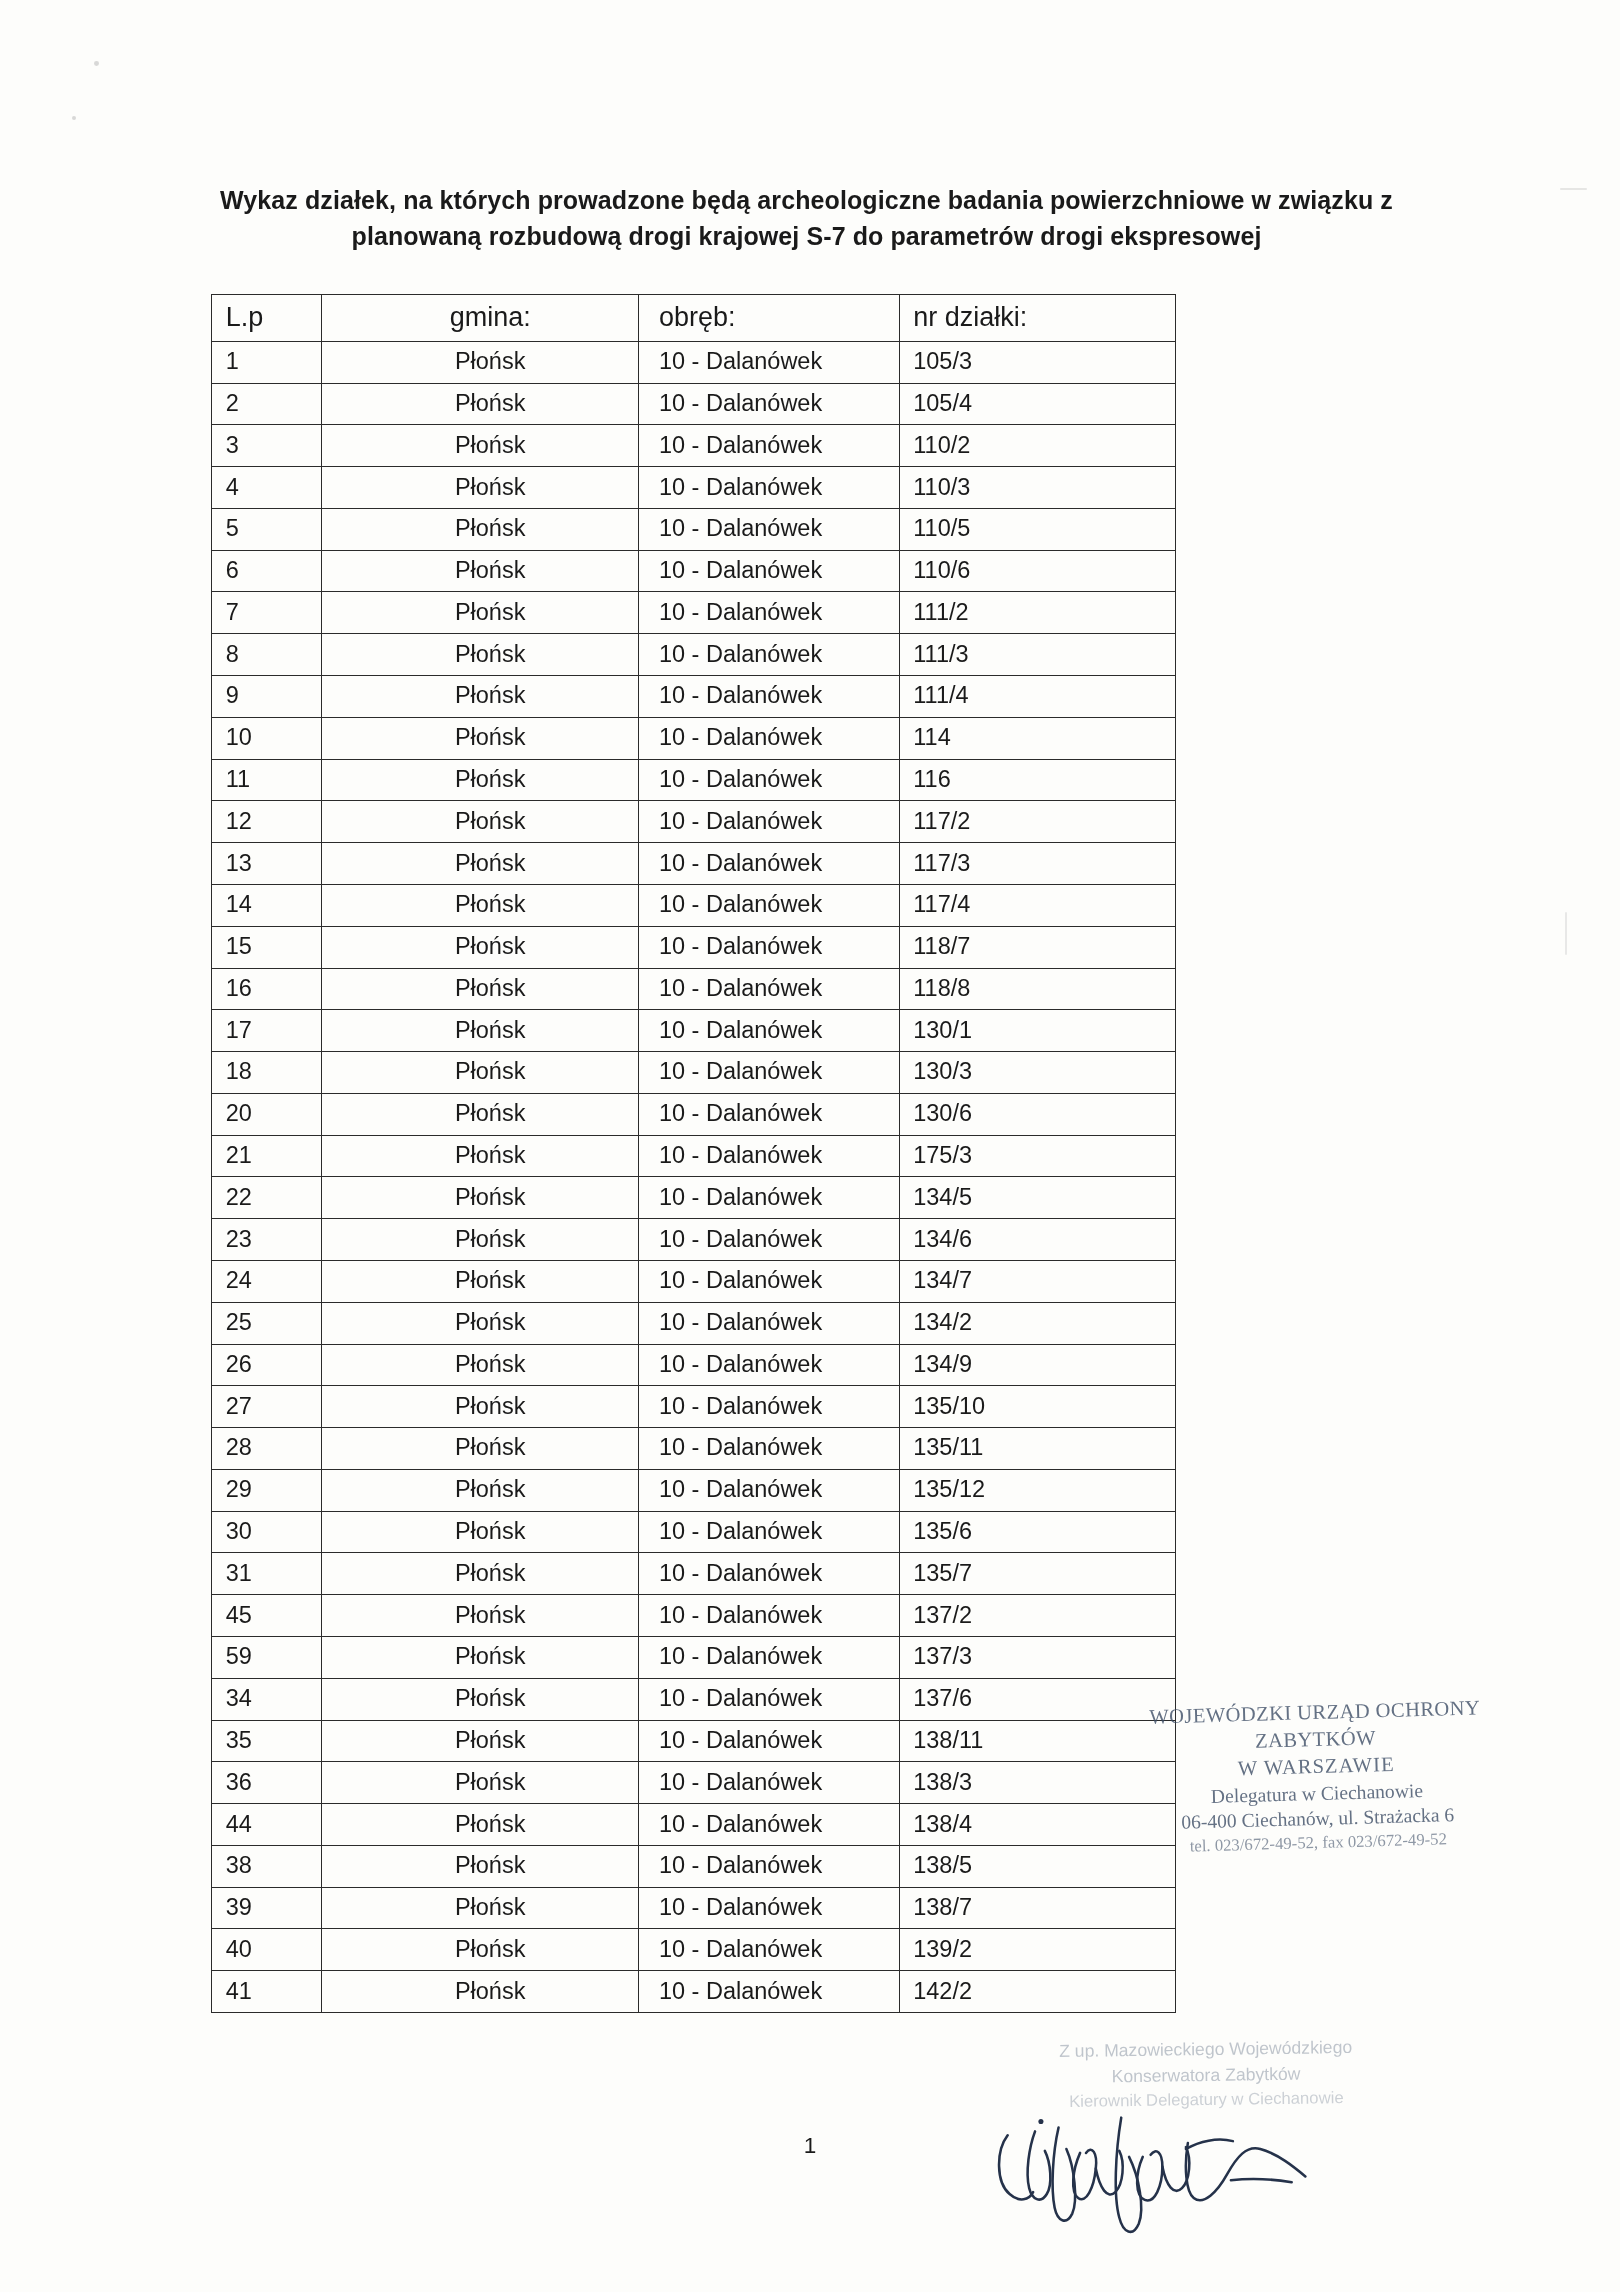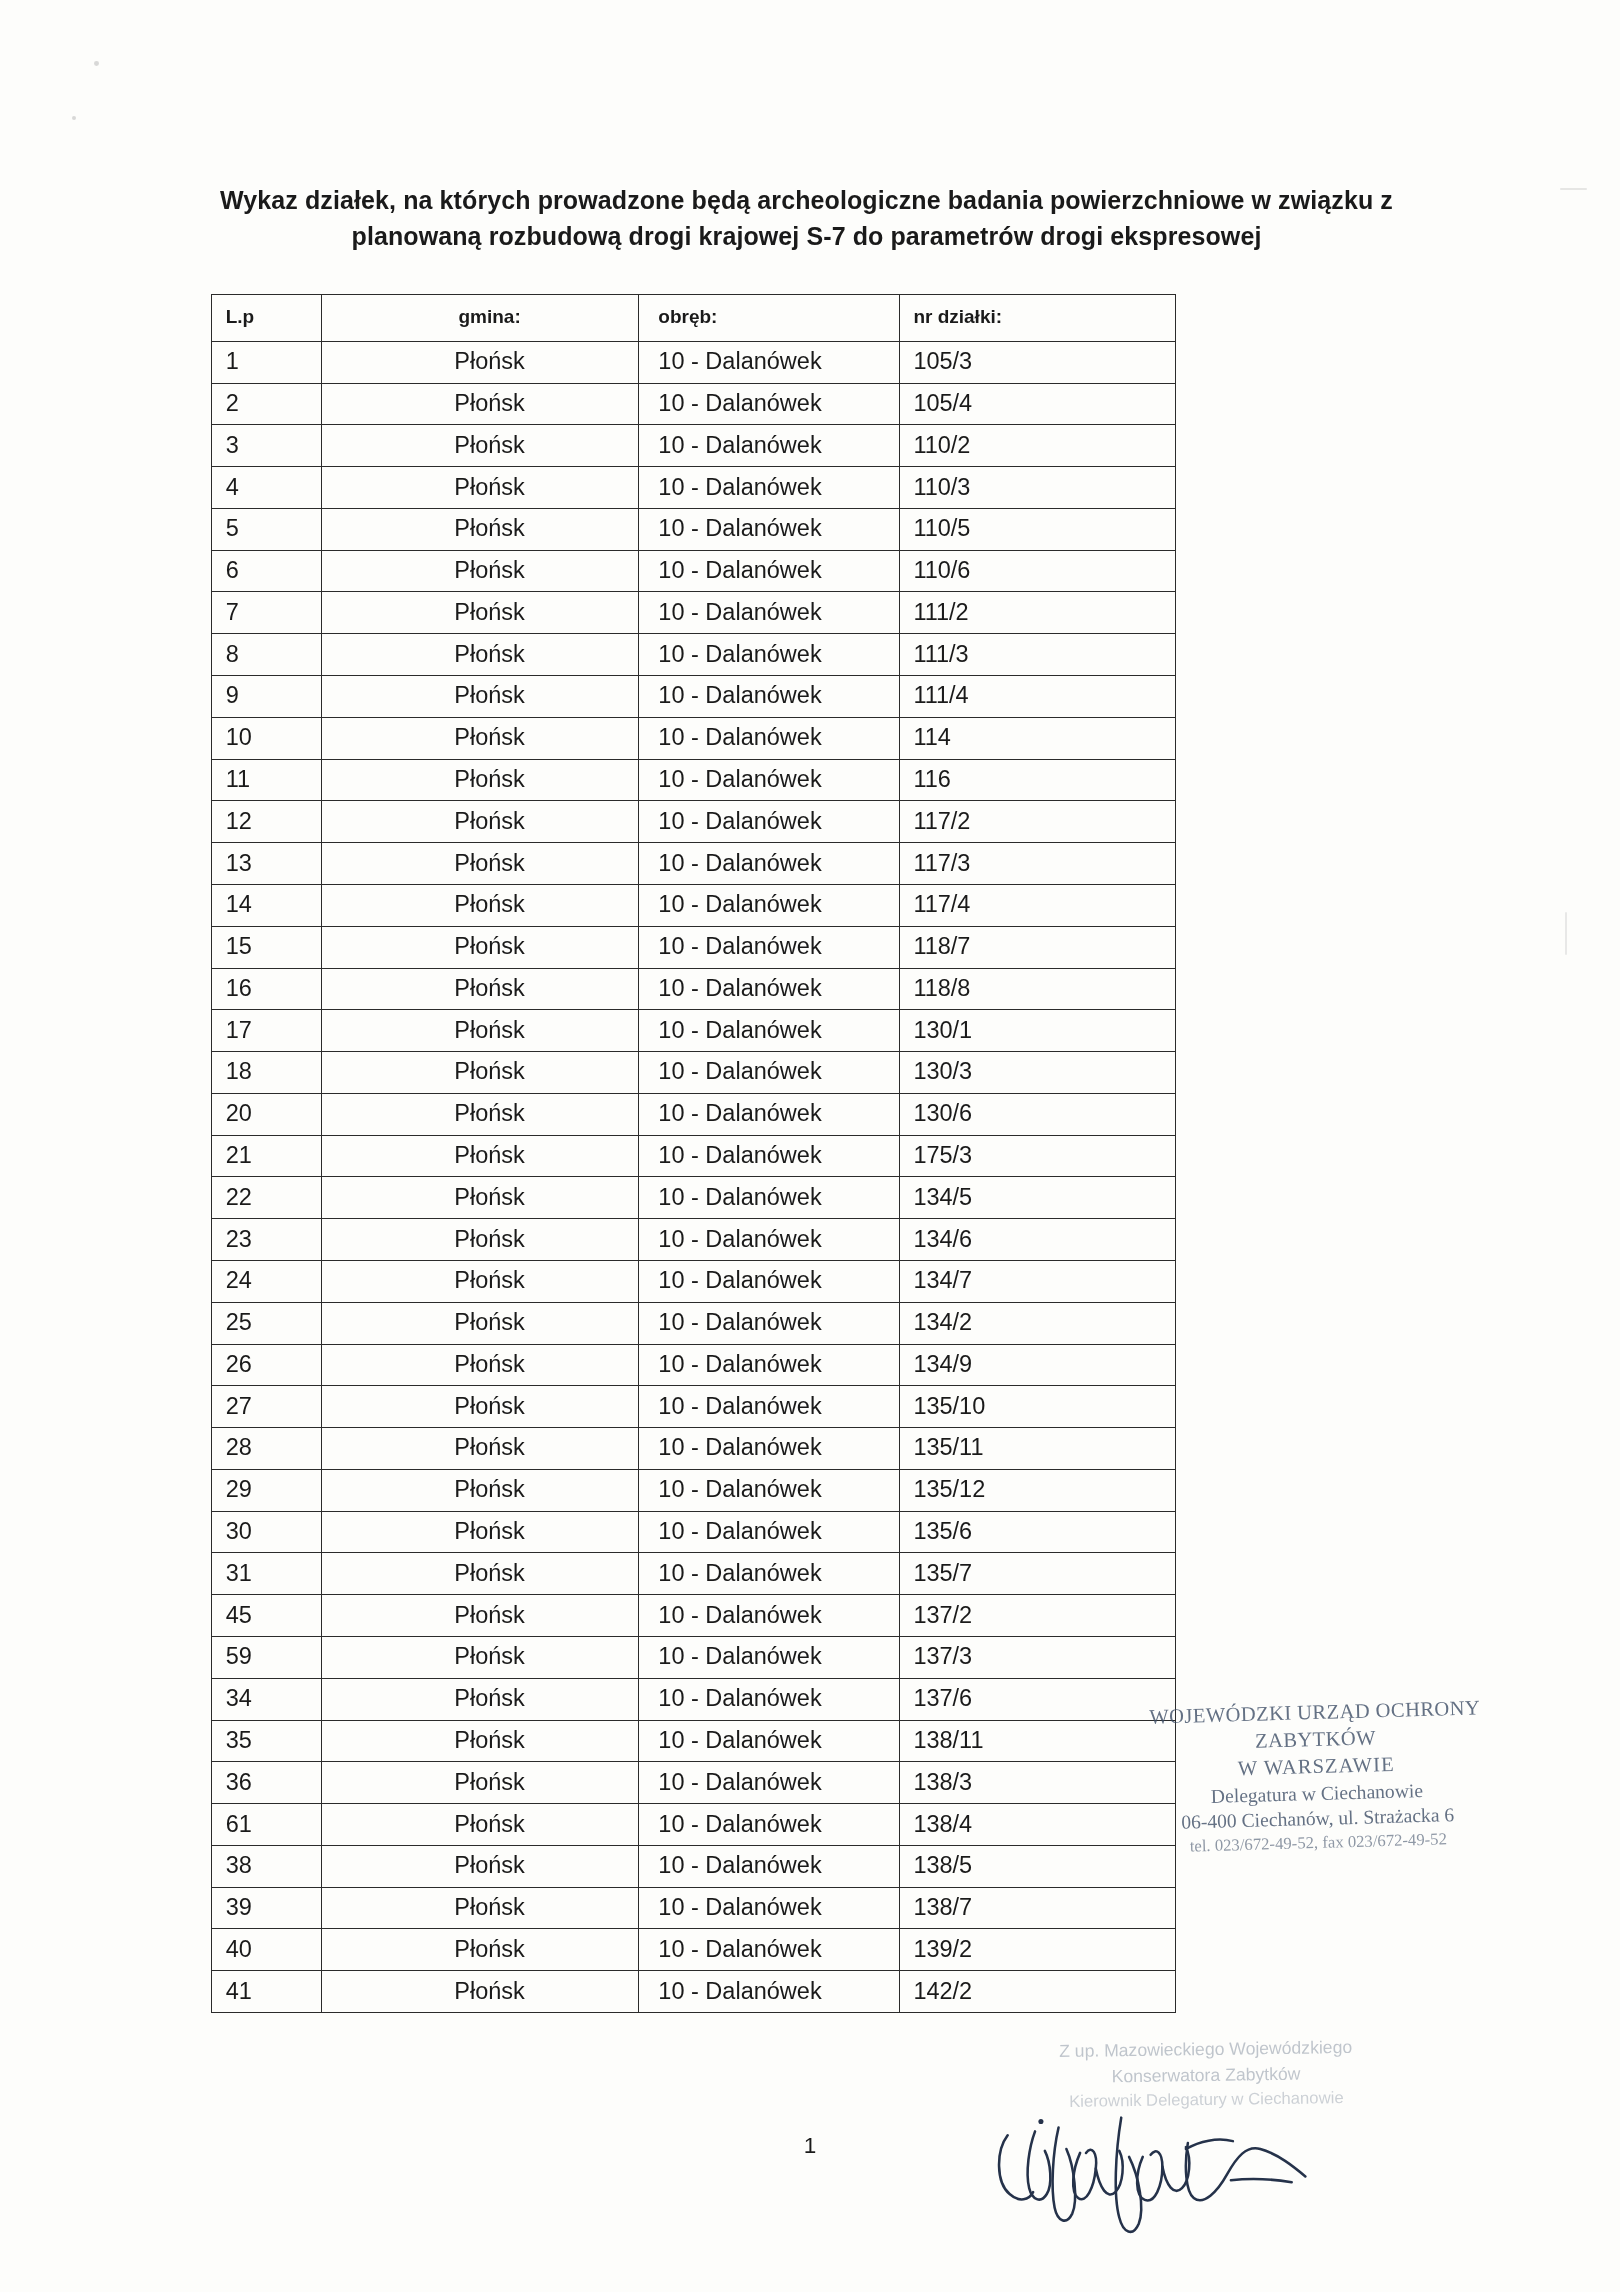--- a/index.html
+++ b/index.html
@@ -57,22 +57,22 @@
   }
   table.listing th,
   table.listing td {
     border: 1.5px solid #2b2b2b;
     padding: 4.9px 0 5.9px 0;
     height: 30px;
     vertical-align: middle;
     font-weight: normal;
   }
   table.listing th {
-    font-weight: bold;
-    font-size: 19px;
+    font-weight: normal;
+    font-size: 27px;
   }
   .col-lp    { width: 103px; text-align: left;  padding-left: 13.7px !important; }
   .col-gmina { width: 323px; text-align: center;  padding-left: 19.6px !important; }
   .col-obreb { width: 255px; text-align: left;  padding-left: 19.6px !important; }
   .col-dz    { width: 284px; text-align: left;  padding-left: 13.7px !important; }
 
   
   table.listing thead th { height: 35px; }
 
   .page-number {
@@ -361,21 +361,21 @@
             <td class="col-obreb">10 - Dalanówek</td>
             <td class="col-dz">138/11</td>
           </tr>
           <tr>
             <td class="col-lp">36</td>
             <td class="col-gmina">Płońsk</td>
             <td class="col-obreb">10 - Dalanówek</td>
             <td class="col-dz">138/3</td>
           </tr>
           <tr>
-            <td class="col-lp">61</td>
+            <td class="col-lp">44</td>
             <td class="col-gmina">Płońsk</td>
             <td class="col-obreb">10 - Dalanówek</td>
             <td class="col-dz">138/4</td>
           </tr>
           <tr>
             <td class="col-lp">38</td>
             <td class="col-gmina">Płońsk</td>
             <td class="col-obreb">10 - Dalanówek</td>
             <td class="col-dz">138/5</td>
           </tr>

